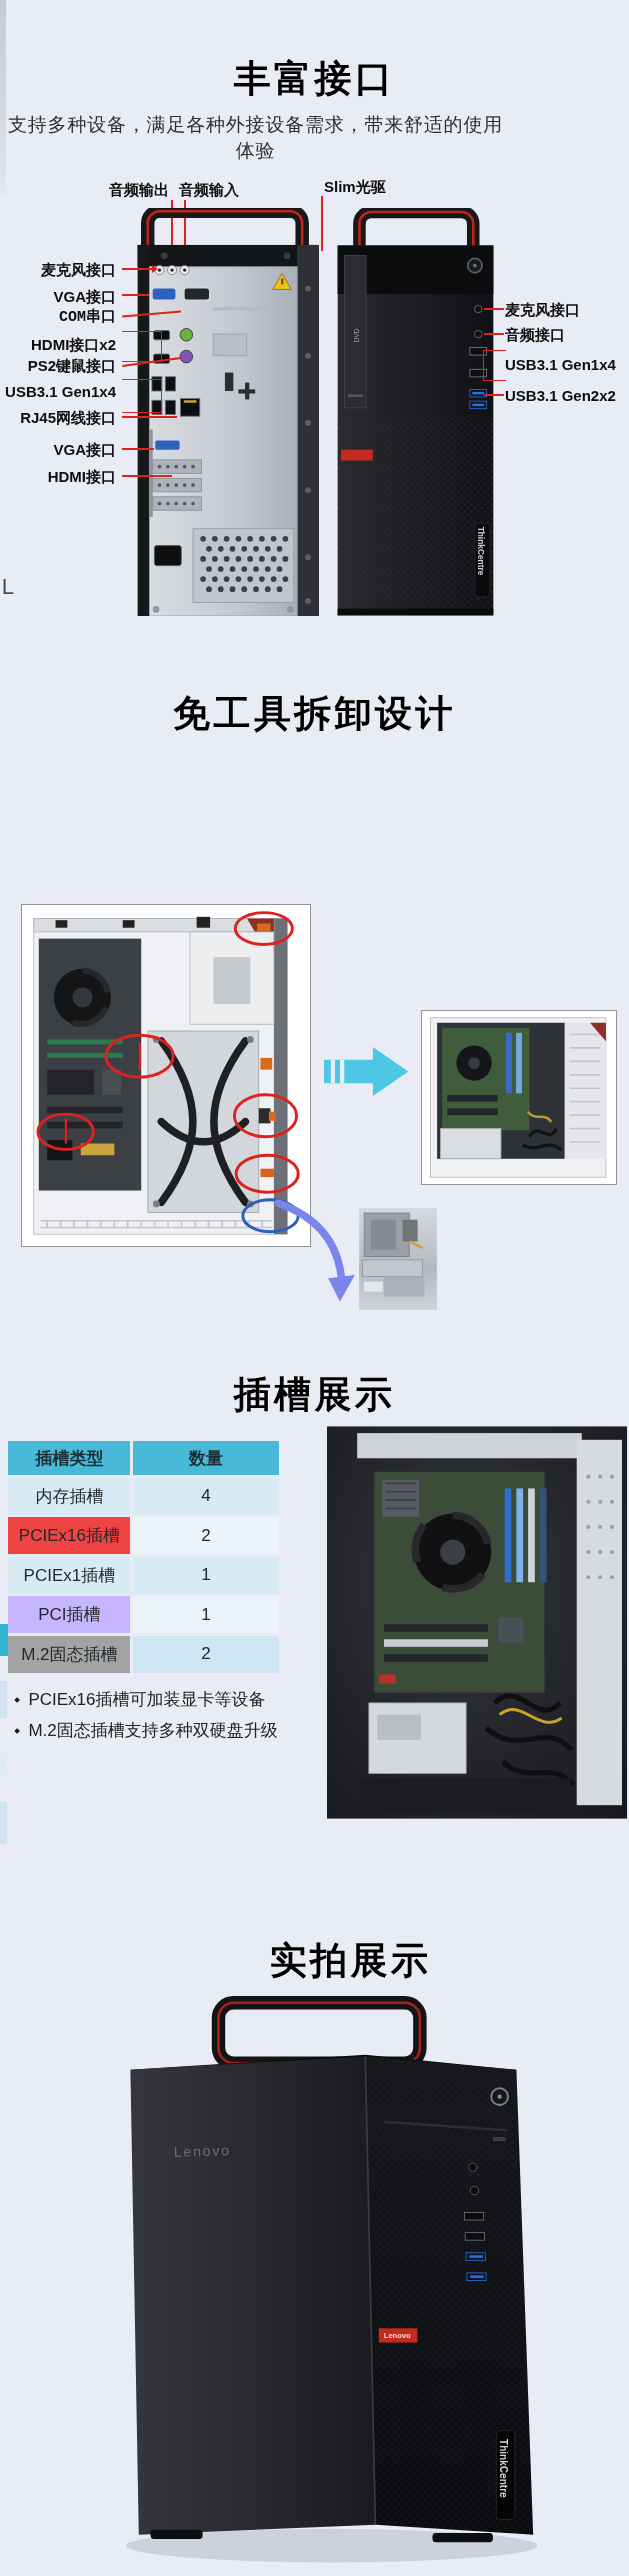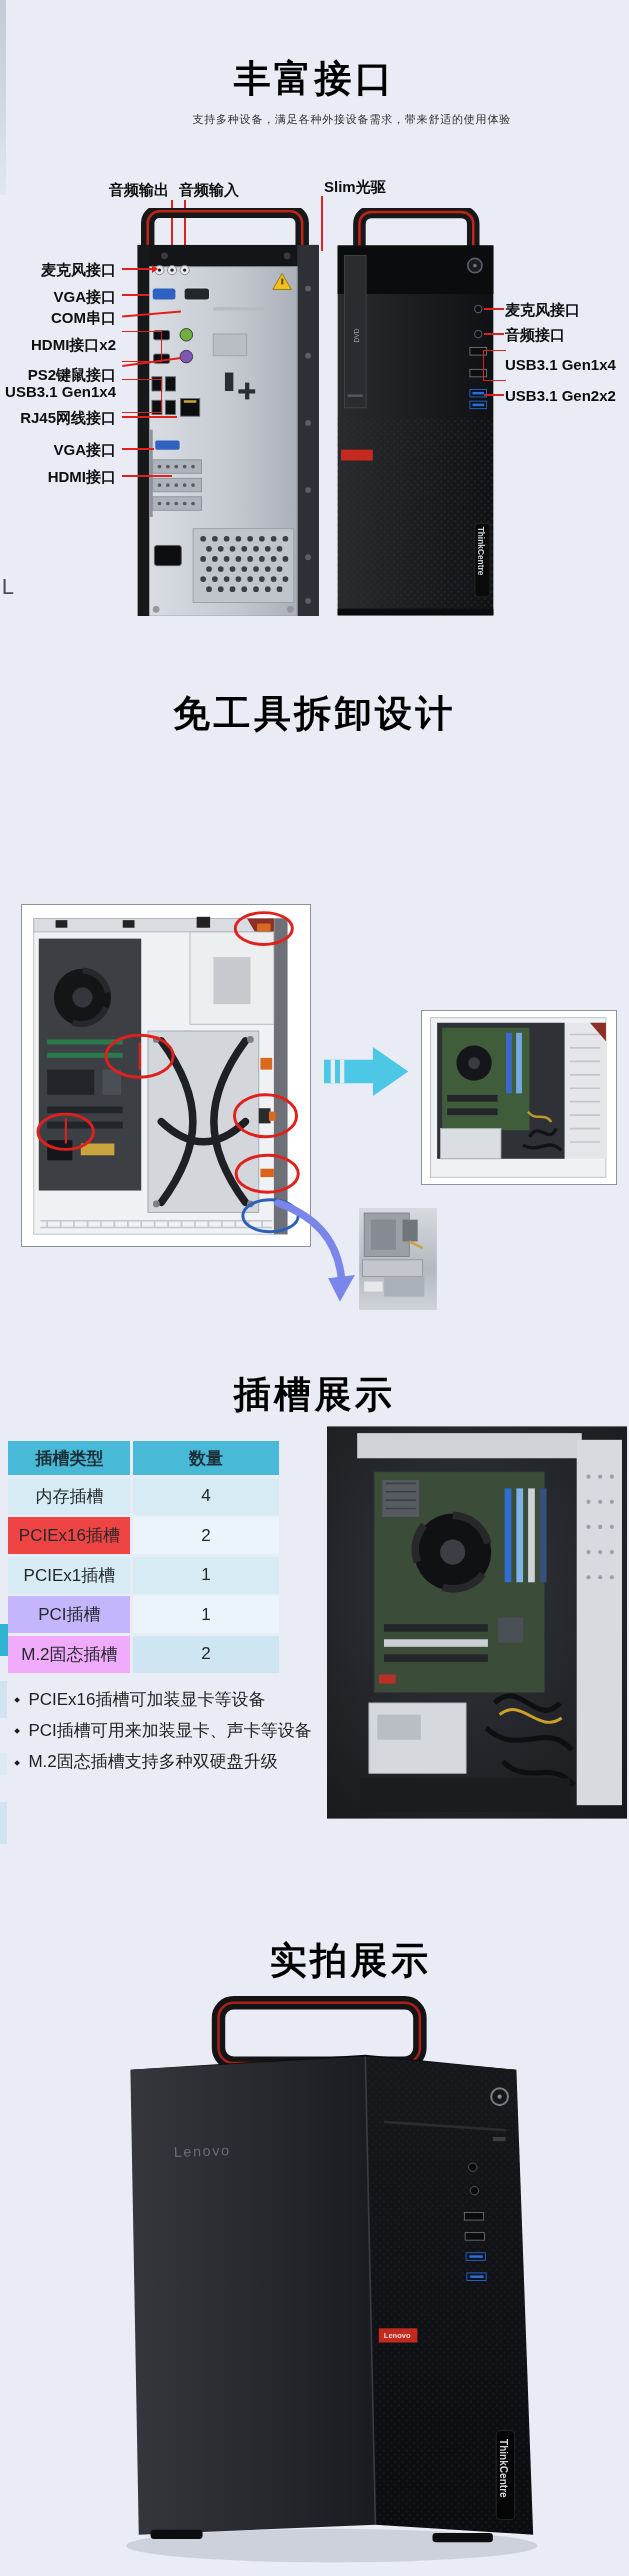--- a/index.html
+++ b/index.html
@@ -3,21 +3,21 @@
 <meta charset="utf-8">
 <style>
   html,body{margin:0;padding:0;background:#dfe3ec;}
   .page{position:relative;width:629px;height:2576px;background:#e9ecf4;overflow:hidden;
         font-family:"Liberation Sans",sans-serif;}
   .topstrip{position:absolute;left:0;top:0;width:5.9px;height:195px;
         background:linear-gradient(180deg,#c3ccd6 0%,#cdd5de 45%,#e2e7ee 100%);}
   .stray-l{position:absolute;left:1.7px;top:574px;font-size:22px;color:#4a4d52;font-weight:400;}
   .sec-title{position:absolute;left:0;width:629px;text-align:center;font-size:37px;font-weight:700;
         color:#000000;letter-spacing:3.4px;line-height:1.05;}
-  .sec-sub{position:absolute;left:0;width:511px;text-align:right;font-size:11px;font-weight:500;
+  .sec-sub{position:absolute;left:0;width:511px;text-align:center;font-size:19px;font-weight:500;
         color:#2f2f31;letter-spacing:0.8px;}
   .plabel{position:absolute;font-size:15px;font-weight:700;color:#0e0e0f;white-space:nowrap;line-height:17px;}
   .lab-l{text-align:right;}
   .rline{position:absolute;background:#e0201c;}
   .rbrk-l{position:absolute;border:1.7px solid #e0201c;border-left:none;}
   .rbrk-r{position:absolute;border:1.7px solid #e0201c;border-right:none;}
   .rarrow-right{position:absolute;width:0;height:0;border-style:solid;
         border-width:4.2px 0 4.2px 6.7px;border-color:transparent transparent transparent #e0201c;}
   .photo-box{position:absolute;background:#ffffff;border:0.8px solid #8f9296;}
   .slot-table{position:absolute;left:8.4px;top:1441px;width:270px;display:grid;
@@ -223,27 +223,27 @@
     <rect x="2" y="478" width="186" height="8" fill="#0a0b0c"></rect>
   </svg>
 
   <div class="plabel lab-l" style="right:513px;top:261px;">麦克风接口</div>
   <div class="rline" style="left:122px;top:268px;width:30px;height:1.7px;"></div>
   <div class="rarrow-right" style="left:152px;top:265px;"></div>
 
   <div class="plabel lab-l" style="right:513px;top:288px;">VGA接口</div>
   <div class="rline" style="left:122px;top:294px;width:27px;height:1.7px;"></div>
 
-  <div class="plabel lab-l" style="right:513px;top:309px;">COM串口</div>
+  <div class="plabel lab-l" style="right:513px;top:309px;font-family:Liberation Mono, monospace;">COM串口</div>
   <div class="rline" style="left:122px;top:313px;width:59px;height:1.7px;transform:rotate(-5deg);"></div>
 
   <div class="plabel lab-l" style="right:513px;top:336px;">HDMI接口x2</div>
   <div class="rbrk-l" style="left:122px;top:331px;width:39px;height:28.5px;"></div>
 
-  <div class="plabel lab-l" style="right:513px;top:366px;margin-left:20px;">PS2键鼠接口</div>
+  <div class="plabel lab-l" style="right:513px;top:357px;margin-left:20px;">PS2键鼠接口</div>
   <div class="rline" style="left:122px;top:361px;width:59px;height:1.7px;transform:rotate(-8deg);"></div>
 
   <div class="plabel lab-l" style="right:513px;top:383px;">USB3.1 Gen1x4</div>
   <div class="rbrk-l" style="left:122px;top:379px;width:39px;height:32px;"></div>
 
   <div class="plabel lab-l" style="right:513px;top:409px;">RJ45网线接口</div>
   <div class="rline" style="left:122px;top:416px;width:55px;height:1.7px;"></div>
 
   <div class="plabel lab-l" style="right:513px;top:441px;">VGA接口</div>
   <div class="rline" style="left:122px;top:448px;width:32px;height:1.7px;"></div>
@@ -379,37 +379,33 @@
     <div class="cell hcell">插槽类型</div>
     <div class="cell hcell">数量</div>
     <div class="cell" style="background:#d7ebf4;">内存插槽</div>
     <div class="cell" style="background:#d7ebf4;">4</div>
     <div class="cell" style="background:#ef4444;text-align:right;">PCIEx16插槽</div>
     <div class="cell" style="background:#eaf4fa;">2</div>
     <div class="cell" style="background:#d7ebf4;">PCIEx1插槽</div>
     <div class="cell" style="background:#d7ebf4;">1</div>
     <div class="cell" style="background:#c4b5fd;">PCI插槽</div>
     <div class="cell" style="background:#eaf4fa;">1</div>
-    <div class="cell" style="background:#f0abfc;">M.2固态插槽</div>
+    <div class="cell" style="background:#a3a3a3;">M.2固态插槽</div>
     <div class="cell" style="background:#cde6f1;">2</div>
   </div>
 
   <div class="edge-dec" style="top:1624px;width:8.4px;height:32px;background:#2fb5d1;"></div>
   <div class="edge-dec" style="top:1681px;width:6.7px;height:37px;background:#cfe4ef;"></div>
   <div class="edge-dec" style="top:1753px;width:6.7px;height:22px;background:#dcebf3;"></div>
   <div class="edge-dec" style="top:1802px;width:6.7px;height:42px;background:#cfe4ef;"></div>
 
   <div class="bullets">
     <div class="bullet">
         <span class="dot"></span>
         <span>PCIEx16插槽可加装显卡等设备</span>
-      </div>
-    <div class="bullet">
-        <span class="dot"></span>
-        <span>PCI插槽可用来加装显卡、声卡等设备</span>
       </div>
     <div class="bullet">
         <span class="dot"></span>
         <span>M.2固态插槽支持多种双硬盘升级</span>
       </div>
   </div>
 
   <svg style="position:absolute;left:327px;top:1426px;" width="300" height="393" viewBox="0 0 358 468">
     <defs>
       <radialGradient id="vig" cx="0.45" cy="0.4" r="0.8">

